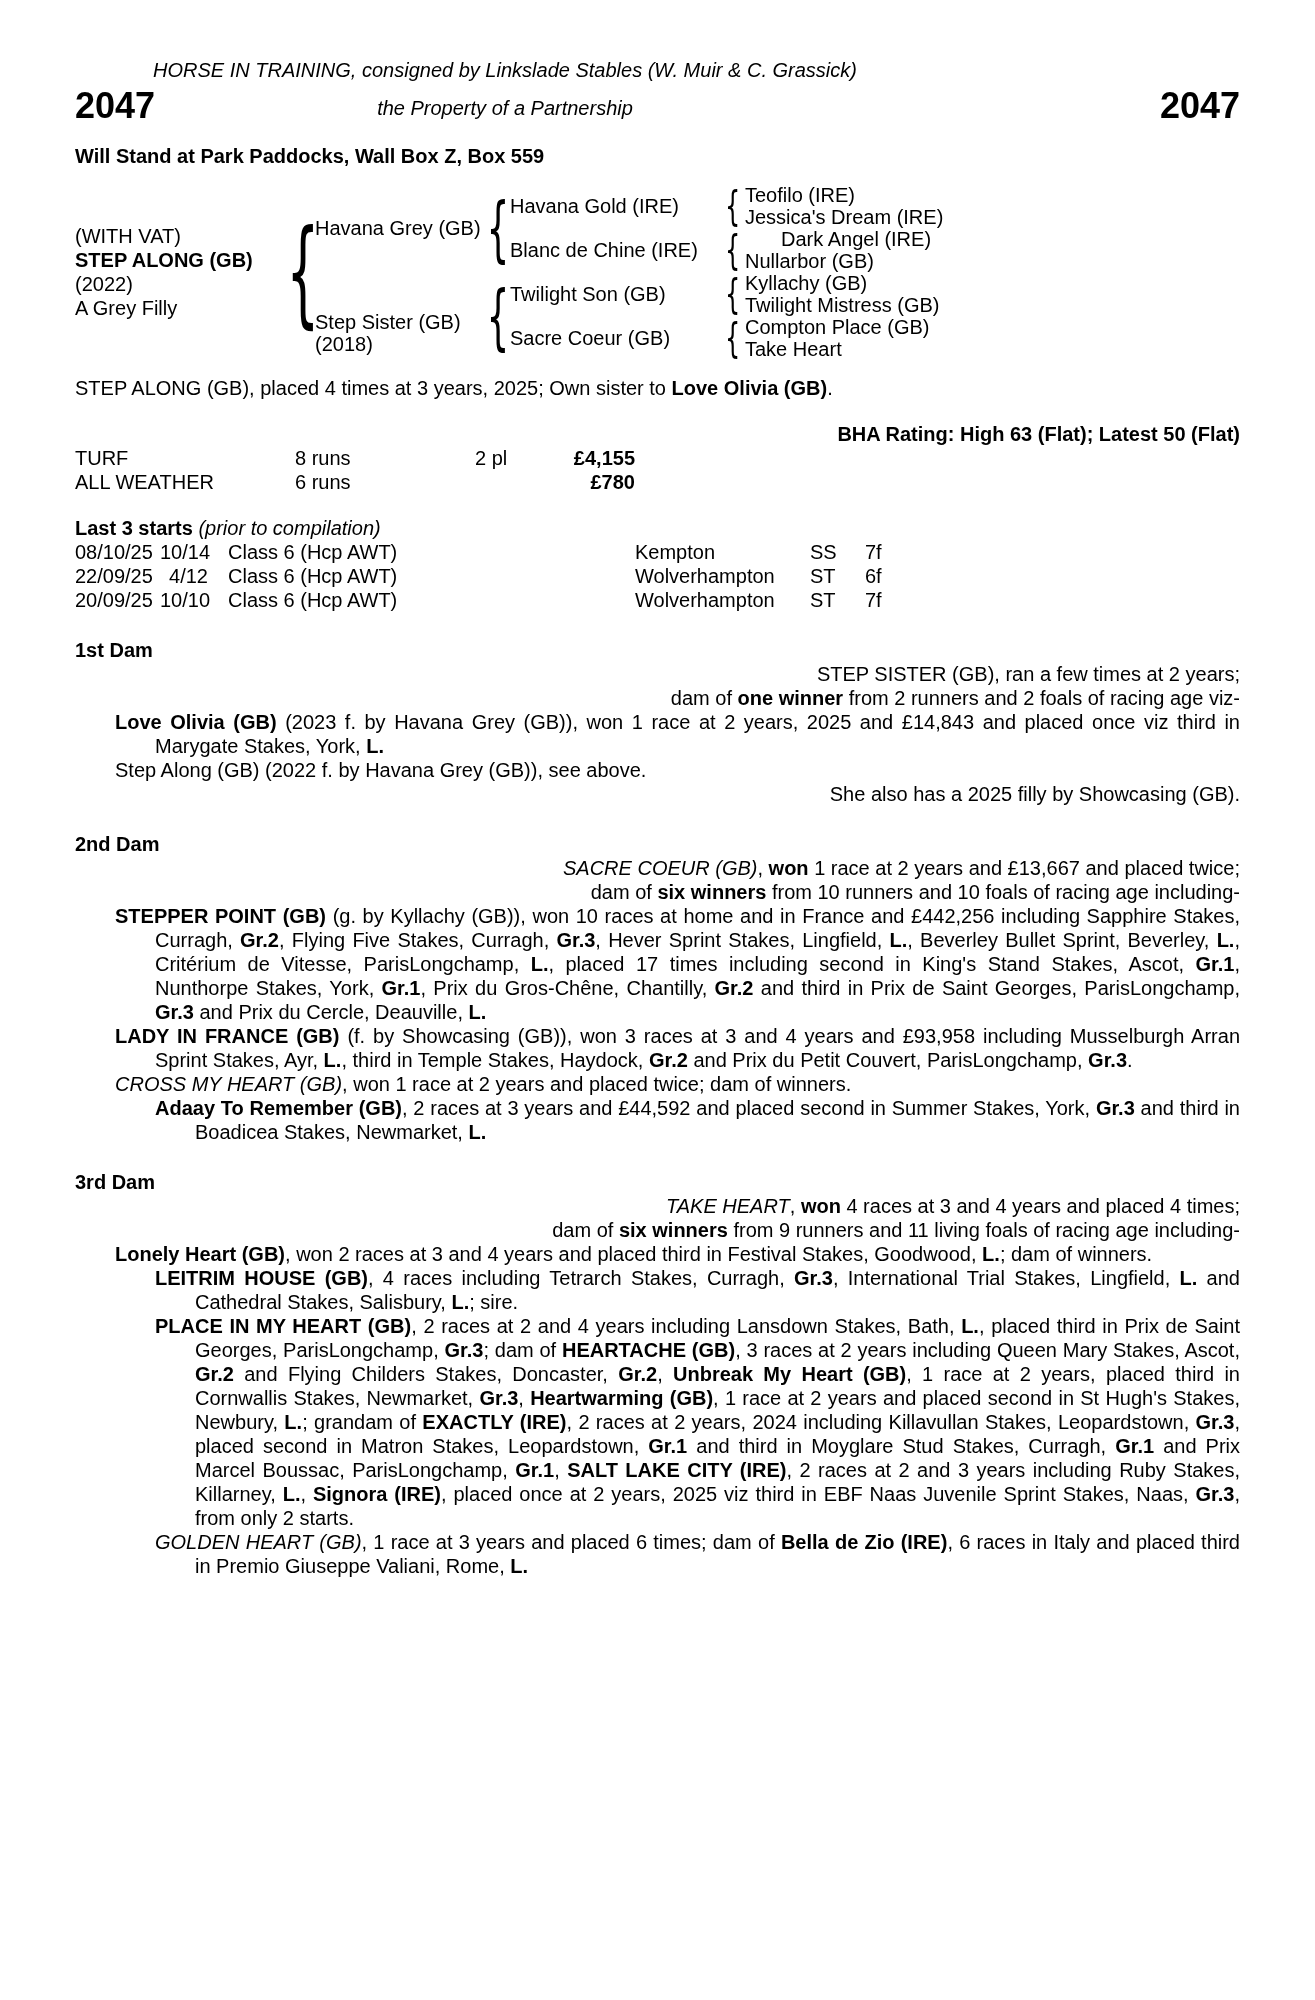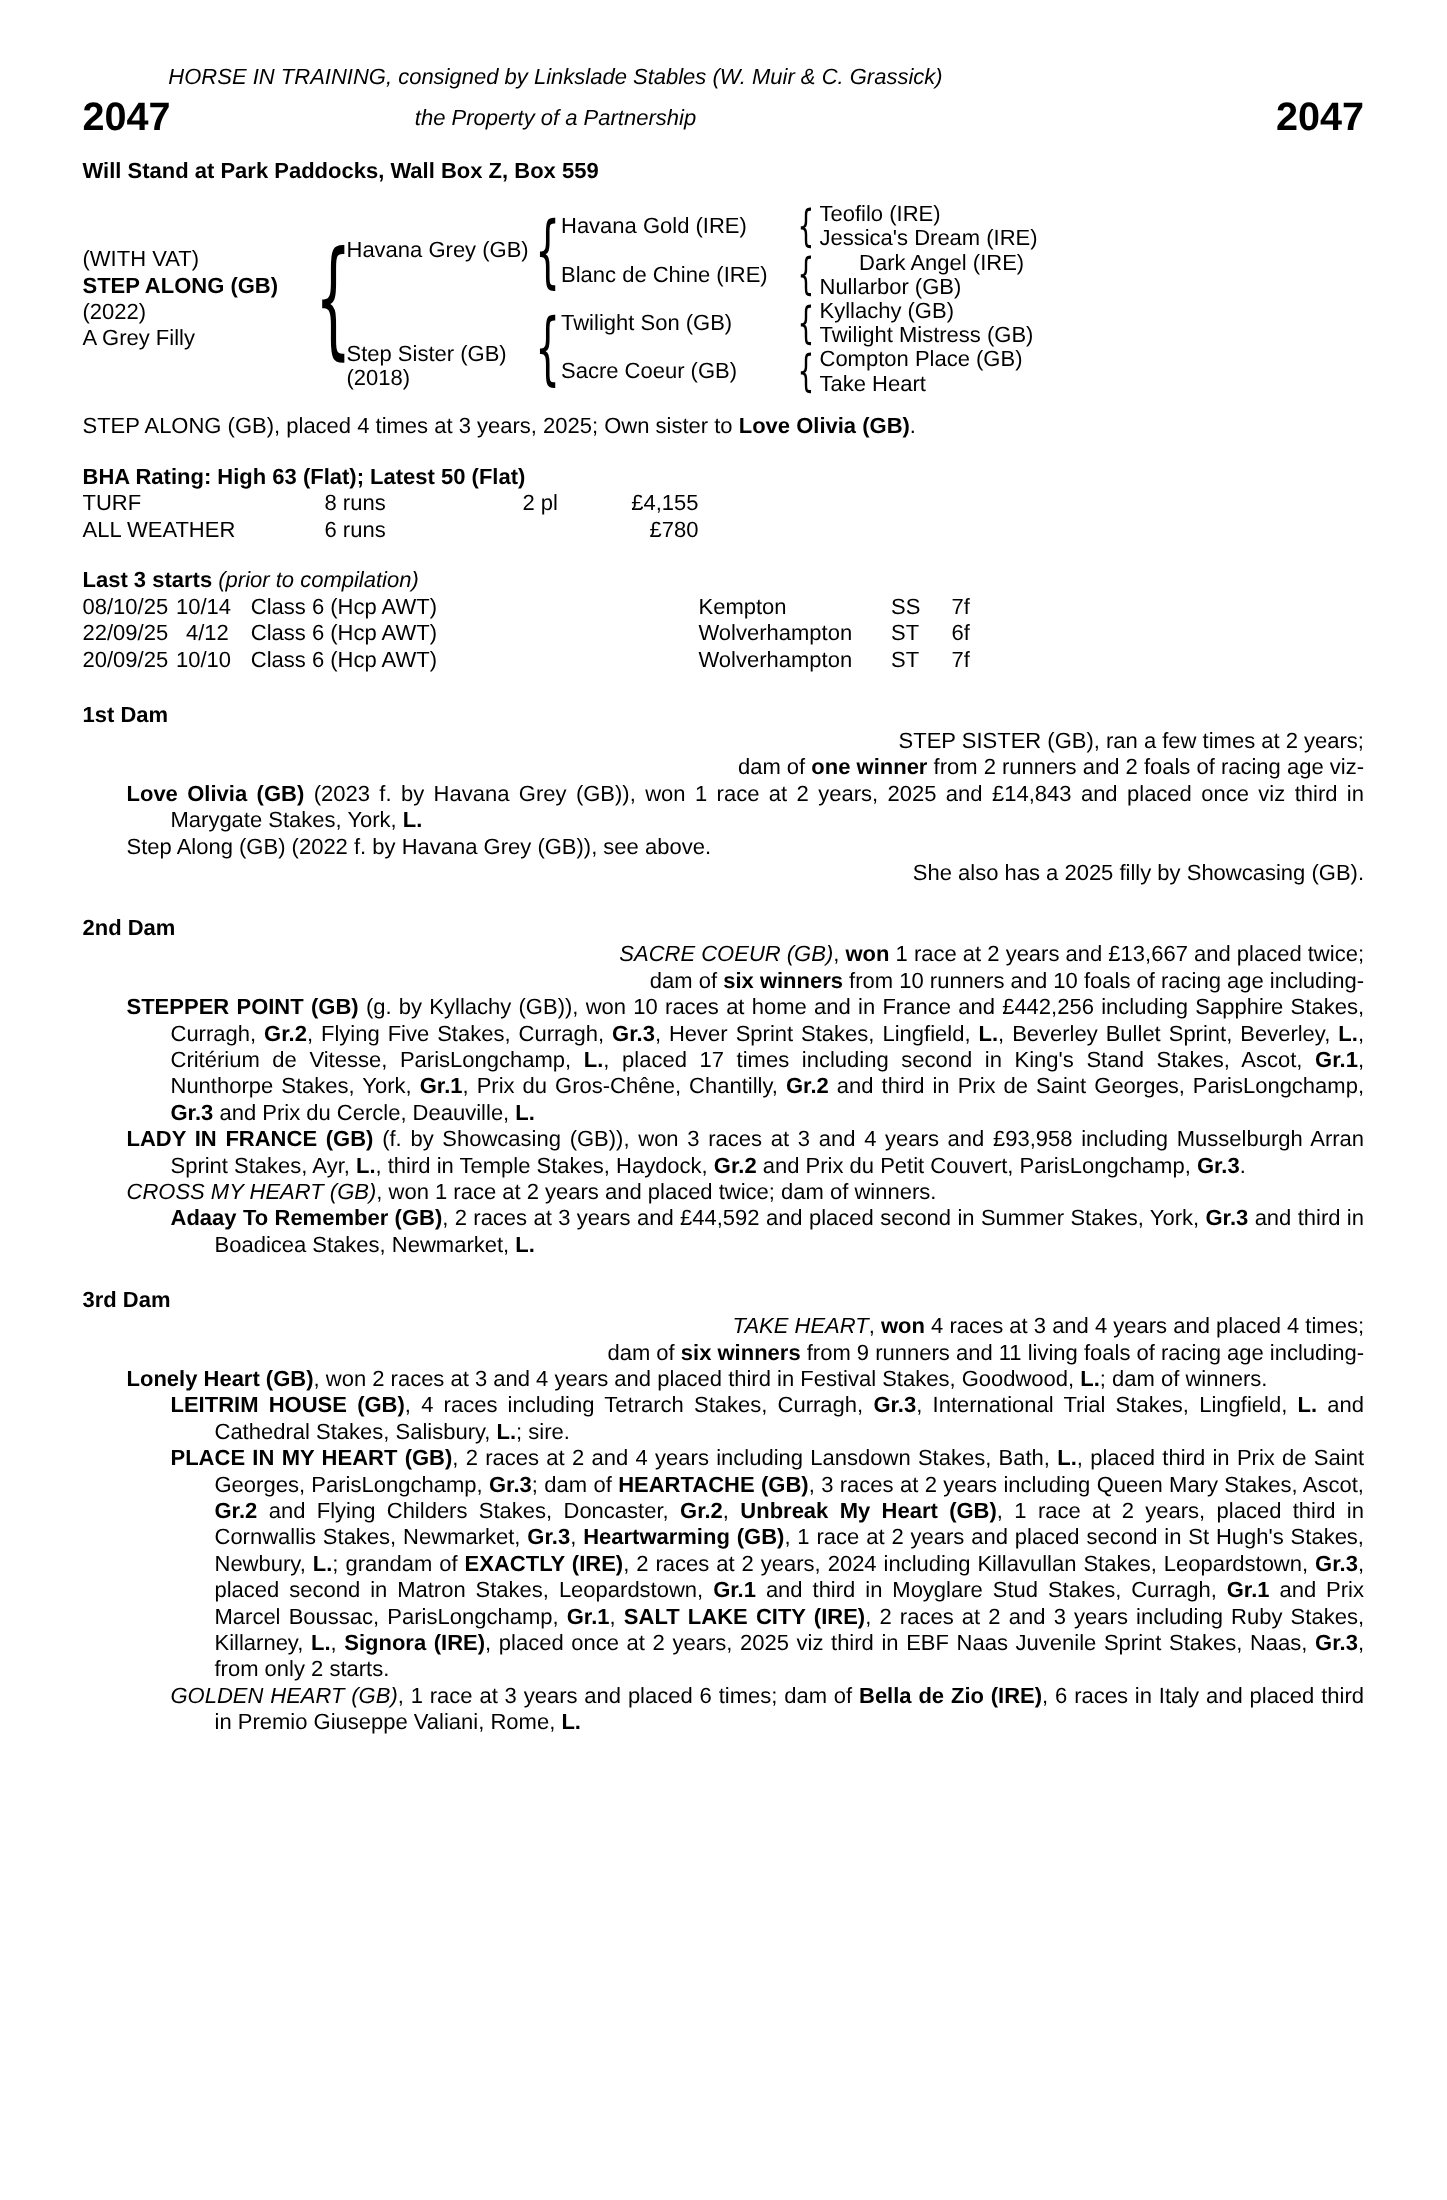--- a/index.html
+++ b/index.html
@@ -36,23 +36,23 @@
   .brace-glyph { display:block; line-height:1; font-family:"DejaVu Sans",sans-serif; }
   .brace-glyph::before { content:"{"; }
   .bg-l1 { font-size:116px; transform:scaleX(.45); }
   .bg-l2 { font-size:72px;  transform:scaleX(.5); }
   .bg-l3 { font-size:40px;  transform:scaleX(.6); }
 
   .gbb { font-weight:bold; margin:16px 0 0 0; }
   .intro { margin-top:16px; }
 
   .rating { margin-top:22px; }
-  .rating-heading { font-weight:bold; }
+  .rating-heading { font-weight:bold;text-align:right; }
   .stats-row { display:grid; grid-template-columns:220px 180px 80px 80px; }
-  .stats-c4 { text-align:right; }
+  .stats-c4 { text-align:right;font-weight:bold; }
 
   .starts { margin-top:22px; }
   .starts-heading .hb { font-weight:bold; }
   .starts-heading .hi { font-style:italic; }
   .starts-row { display:grid; grid-template-columns:85px 48px 427px 175px 55px 50px; }
   .sr-pos { text-align:right; }
   .sr-class { padding-left:20px; }
 
   .dam { margin-top:26px; }
   .dam-heading { font-weight:bold; }

